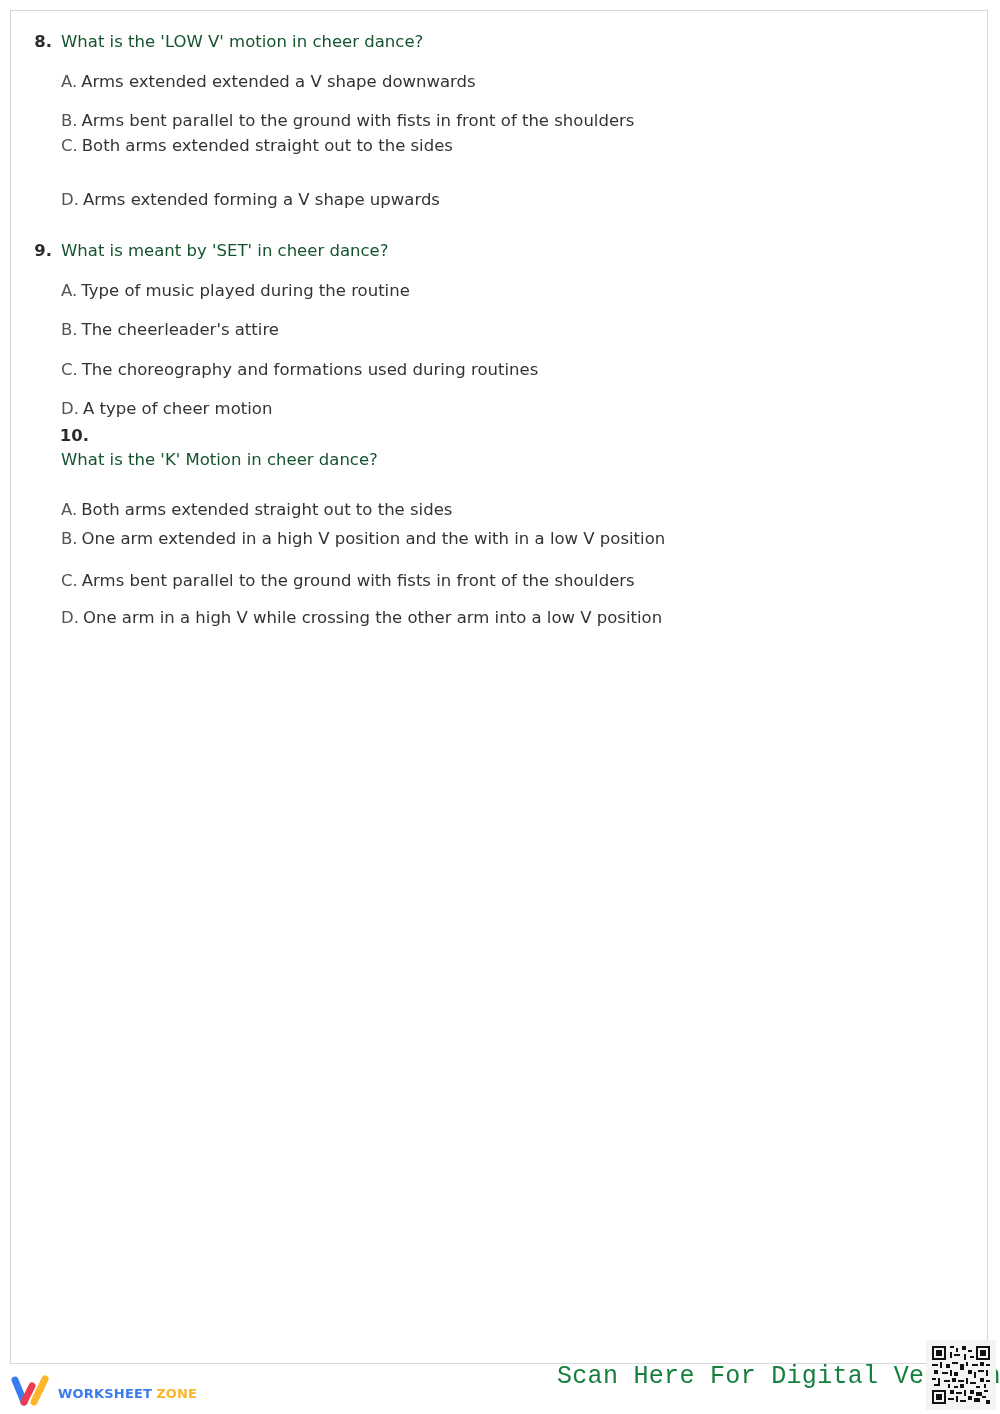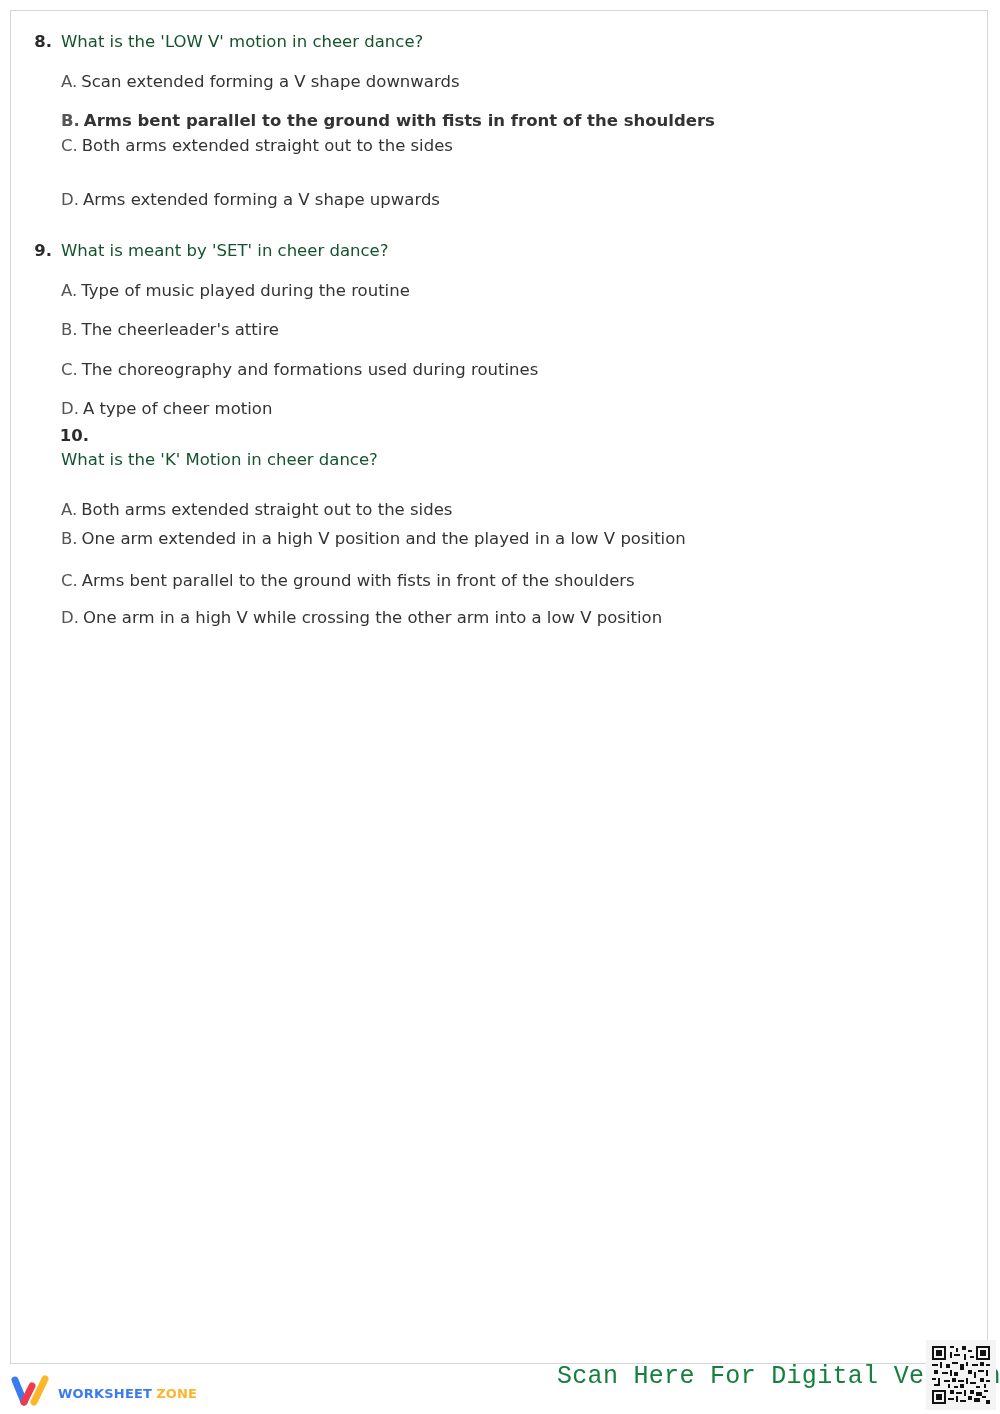--- a/index.html
+++ b/index.html
@@ -21,40 +21,40 @@
   .qr svg { position: absolute; left: 6px; top: 6px; }
 </style>
 </head>
 <body>
 
 <div class="frame"></div>
 
 <div class="question">
   <span class="q-num" style="left:12px; top:32px;">8.</span>
   <span class="q-line" style="left:61px; top:32px;">What is the 'LOW V' motion in cheer dance?</span>
-  <div class="opt" style="top:72px;"><span class="opt-letter">A.</span><span>Scan extended forming a V shape downwards</span></div>
-  <div class="opt" style="top:111px;font-weight:bold;"><span class="opt-letter">B.</span><span>Arms bent parallel to the ground with fists in front of the shoulders</span></div>
+  <div class="opt" style="top:72px;"><span class="opt-letter">A.</span><span>Arms extended extended a V shape downwards</span></div>
+  <div class="opt" style="top:111px;"><span class="opt-letter">B.</span><span>Arms bent parallel to the ground with fists in front of the shoulders</span></div>
   <div class="opt" style="top:136px;"><span class="opt-letter">C.</span><span>Both arms extended straight out to the sides</span></div>
   <div class="opt" style="top:190px;"><span class="opt-letter">D.</span><span>Arms extended forming a V shape upwards</span></div>
 </div>
 
 <div class="question">
   <span class="q-num" style="left:12px; top:241px;">9.</span>
   <span class="q-line" style="left:61px; top:241px;">What is meant by 'SET' in cheer dance?</span>
   <div class="opt" style="top:281px;"><span class="opt-letter">A.</span><span>Type of music played during the routine</span></div>
   <div class="opt" style="top:320px;"><span class="opt-letter">B.</span><span>The cheerleader's attire</span></div>
   <div class="opt" style="top:360px;"><span class="opt-letter">C.</span><span>The choreography and formations used during routines</span></div>
   <div class="opt" style="top:399px;"><span class="opt-letter">D.</span><span>A type of cheer motion</span></div>
 </div>
 
 <div class="question">
   <span class="q-num" style="left:12px; top:426px;margin-left:37px;">10.</span>
   <span class="q-line" style="left:61px; top:450px;">What is the 'K' Motion in cheer dance?</span>
   <div class="opt" style="top:500px;"><span class="opt-letter">A.</span><span>Both arms extended straight out to the sides</span></div>
-  <div class="opt" style="top:529px;"><span class="opt-letter">B.</span><span>One arm extended in a high V position and the played in a low V position</span></div>
+  <div class="opt" style="top:529px;"><span class="opt-letter">B.</span><span>One arm extended in a high V position and the with in a low V position</span></div>
   <div class="opt" style="top:571px;"><span class="opt-letter">C.</span><span>Arms bent parallel to the ground with fists in front of the shoulders</span></div>
   <div class="opt" style="top:608px;"><span class="opt-letter">D.</span><span>One arm in a high V while crossing the other arm into a low V position</span></div>
 </div>
 
 <div class="footer-logo">
   <span>
     <svg width="42" height="34" viewBox="0 0 42 34">
       <line x1="5" y1="6" x2="14" y2="28" stroke="#3a7bef" stroke-width="7" stroke-linecap="round"></line>
       <line x1="14" y1="28" x2="22" y2="12" stroke="#ef3b4f" stroke-width="7" stroke-linecap="round"></line>
       <line x1="24" y1="28" x2="35" y2="5" stroke="#fdb52a" stroke-width="7" stroke-linecap="round"></line>

